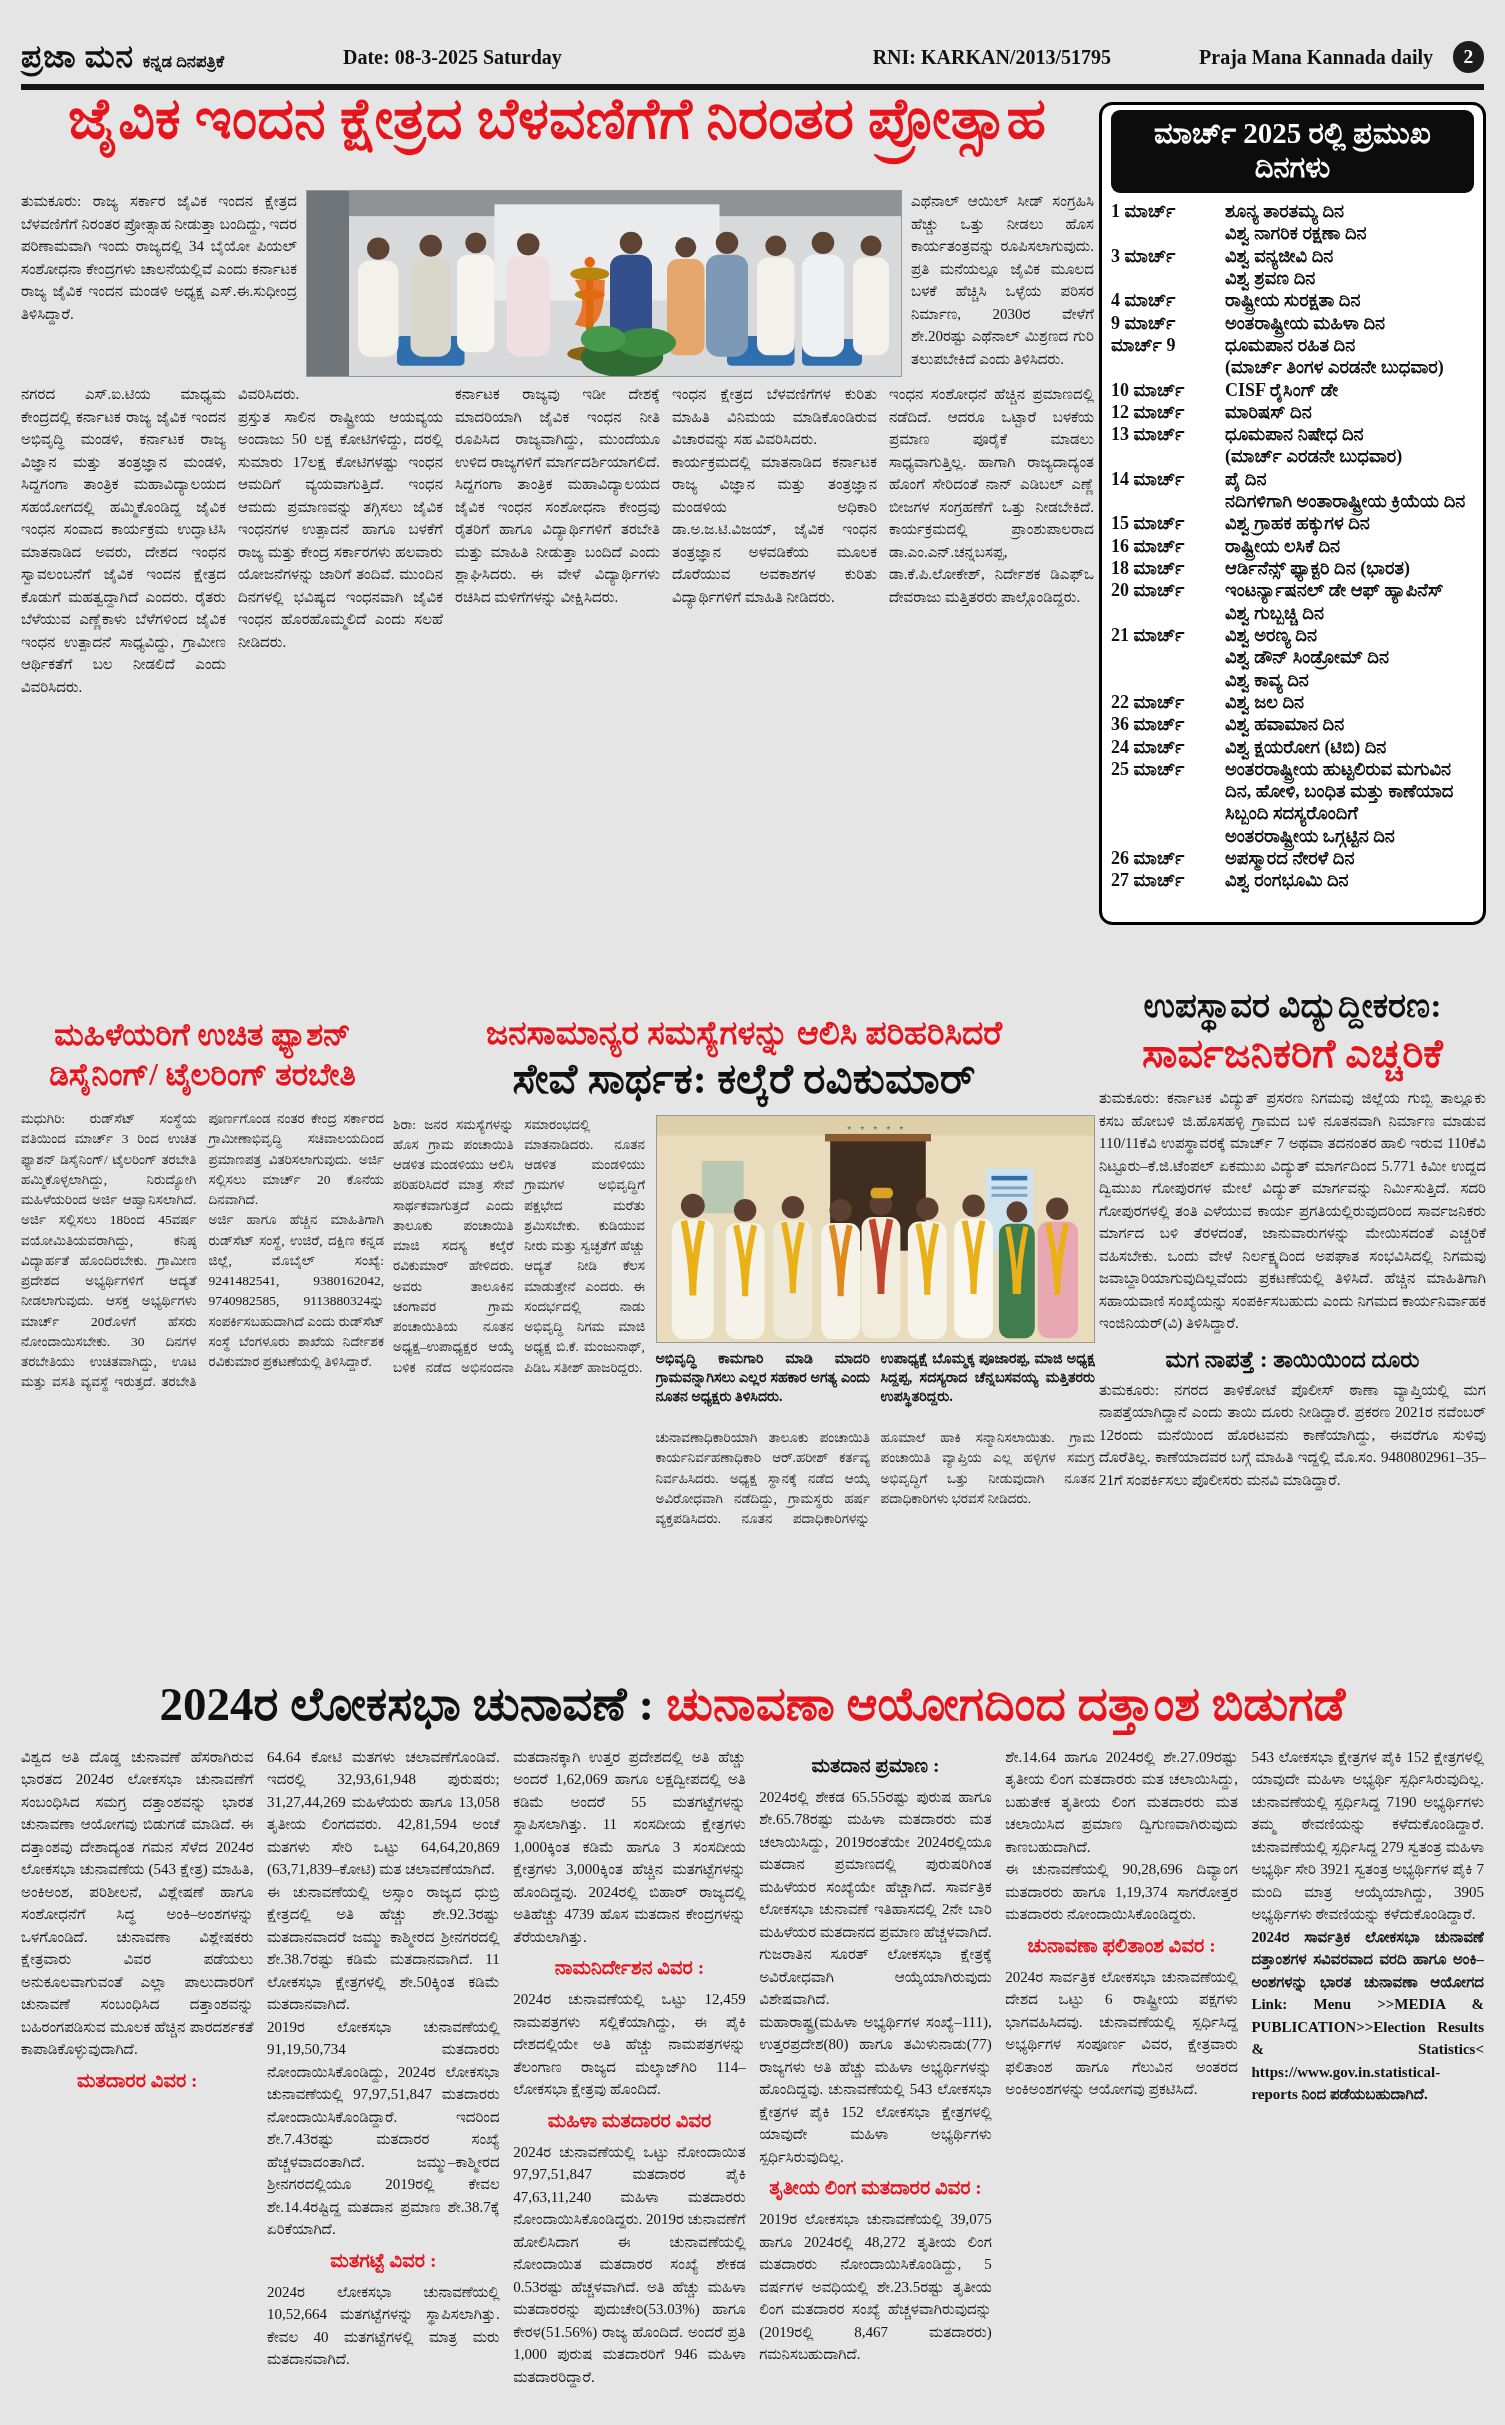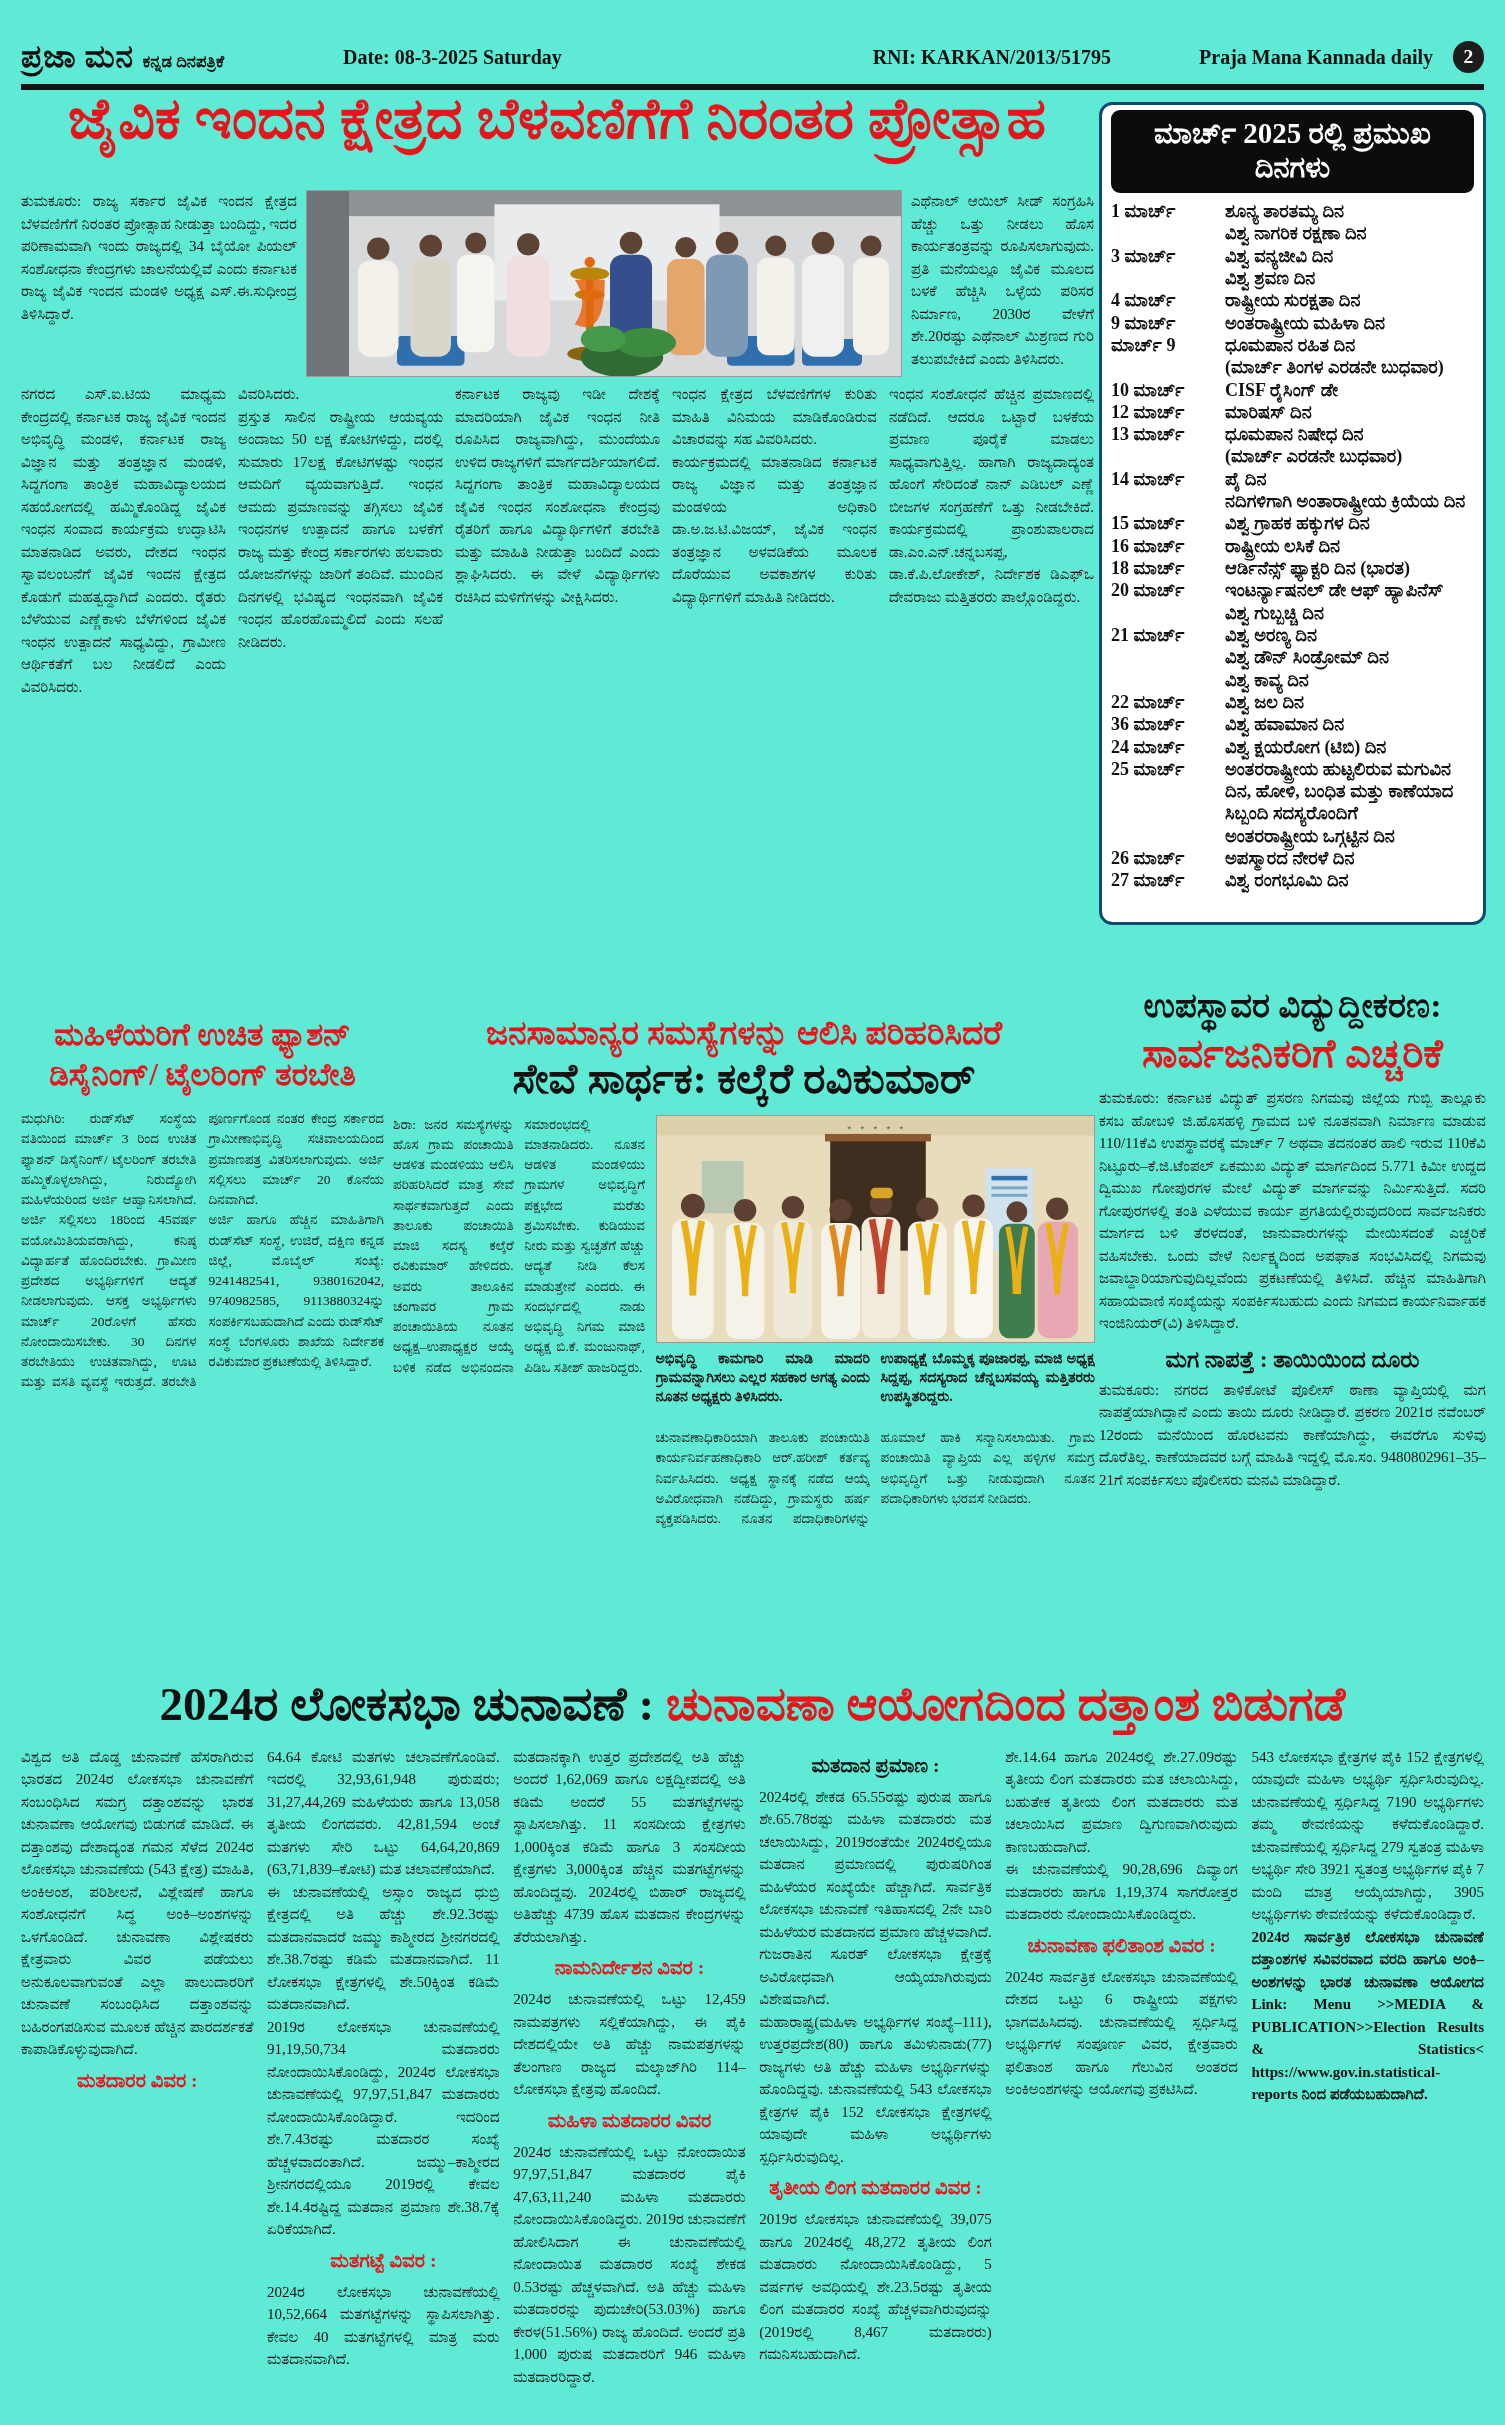--- a/index.html
+++ b/index.html
@@ -1,17 +1,17 @@
 <!DOCTYPE html>
 <html style="--red: #e8141c;font-size:12px"><head>
 <meta charset="utf-8">
 <style>
   :root{ --red:#e8141c; --ink:#111; }
   html,body{margin:0;padding:0;background:#888;}
-  .page{position:relative;width:1505px;height:2426px;background:#5eead4;overflow:hidden;
+  .page{position:relative;width:1505px;height:2426px;background:#e5e5e5;overflow:hidden;
         font-family:"Liberation Serif", serif;color:var(--ink);margin:0 auto;}
 
   
   .masthead{position:absolute;top:30px;left:21px;right:21px;height:54px;
             border-bottom:6.7px solid #141414;display:flex;align-items:center;}
   .logo-block{display:flex;align-items:baseline;gap:9px;width:322px;}
   .logo-main{font-size:31.5px;font-weight:bold;letter-spacing:0.7px;}
   .logo-sub{font-size:16.5px;font-weight:bold;}
   .mast-date{font-size:20px;font-weight:bold;width:315px;}
   .mast-rni{font-size:20px;font-weight:bold;flex:1;text-align:right;}
@@ -28,21 +28,21 @@
   .lead-colL{width:276px;flex:none;}
   .lead-photo{width:594px;flex:none;border:0.7px solid #999;}
   .lead-colR{flex:1;}
   .lead-row2{display:flex;gap:12px;margin-top:6px;height:613px;overflow:hidden;}
   .lead-row2 .ncol{flex:1;overflow:hidden;}
   .bodytext{margin:0;font-size:15px;line-height:1.5;text-align:justify;white-space:pre-line;}
   .small{font-size:13.5px;}
 
   
   .sidebar{position:absolute;top:102px;left:1099px;width:387px;height:823px;
-           border:3px solid #0c4a6e;border-radius:13.5px;background:#fff;
+           border:3px solid #000000;border-radius:13.5px;background:#fff;
            padding:4.5px 9px;box-sizing:border-box;overflow:hidden;}
   .sidebar-title{background:#0c0c0c;color:#fff;border-radius:9px;text-align:center;
                  font-size:29px;font-weight:bold;padding:7.5px 3px;margin:0 0 7.5px;}
   .sb-row{display:flex;font-size:18px;font-weight:bold;line-height:1.24;}
   .sb-date{width:114px;flex:none;}
   .sb-day{flex:1;}
 
   
   .warning{position:absolute;top:986px;left:1099px;width:387px;height:733px;overflow:hidden;}
   .warn-h1{font-size:34px;font-weight:bold;text-align:center;line-height:1.15;margin:0;}

